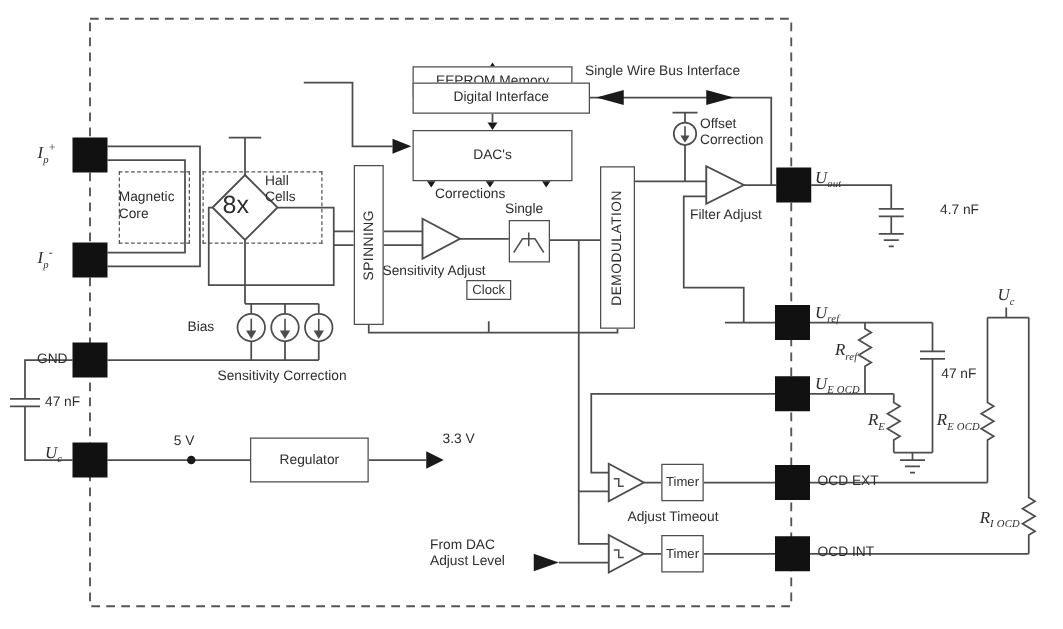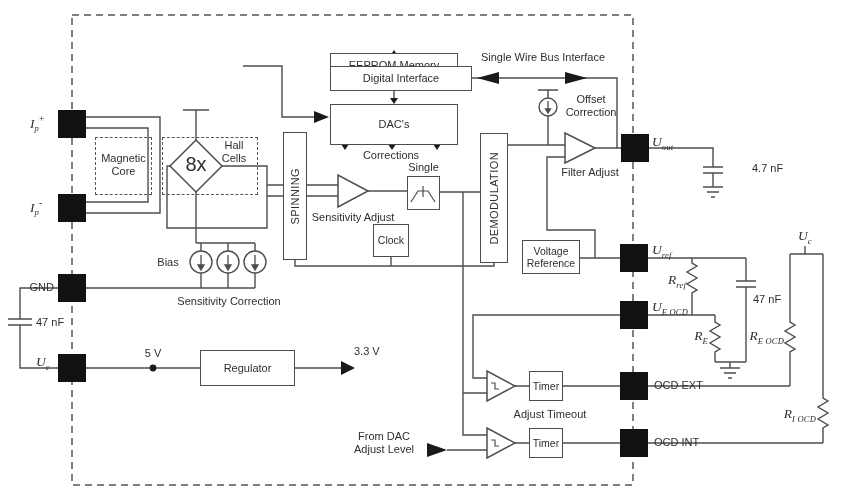--- a/index.html
+++ b/index.html
@@ -7,21 +7,21 @@
          font-family:"Liberation Sans",sans-serif;color:#2e2e2e;}
   #wires{position:absolute;left:0;top:0;}
   .box{position:absolute;border:1.5px solid #4d4d4d;background:#fff;
        display:flex;align-items:center;justify-content:center;text-align:center;
        font-size:11px;line-height:1.15;box-sizing:border-box;white-space:pre-line;}
   .vbox{position:absolute;border:1.5px solid #4d4d4d;background:#fff;box-sizing:border-box;
         display:flex;align-items:center;justify-content:center;}
   .vtext{writing-mode:vertical-rl;transform:rotate(180deg);font-size:11px;letter-spacing:0.4px;}
   .dashedbox{position:absolute;border:1.4px dashed #555;box-sizing:border-box;}
   .lbl{position:absolute;font-size:11px;line-height:1.17;white-space:pre-line;}
-  .c{text-align:center;}
+  .c{}
   .r{text-align:right;}
   .sig{position:absolute;font-family:"Liberation Serif",serif;font-style:italic;
        font-size:13.5px;white-space:nowrap;}
   .sig sub{font-size:8.5px;letter-spacing:0.2px;}
   .sig sup{font-size:9.5px;font-style:normal;}
   .big{font-size:20px;}
 </style>
 </head>
 <body>
 
@@ -147,23 +147,21 @@
   </g>
 </svg>
 
 <div class="dashedbox" style="left:95px;top:137px;width:57px;height:58px;"></div>
 <div class="dashedbox" style="left:162px;top:137px;width:96px;height:58px;"></div>
 
 <div class="box" style="left:330px;top:25px;width:128px;height:25px;margin-top:28px;"><span>EEPROM Memory</span></div>
 <div class="box" style="left:330px;top:66px;width:142px;height:25px;"><span>Digital Interface</span></div>
 <div class="box" style="left:330px;top:104px;width:128px;height:41px;"><span>DAC's</span></div>
 <div class="box" style="left:200px;top:350px;width:95px;height:36px;"><span>Regulator</span></div>
-<div class="box" style="left:373px;top:224px;width:36px;height:33px;font-size:10.5px;"><span>Clock</span></div>
-<div class="box" style="left:522px;top:240px;width:58px;height:34px;font-size:10.5px;"><span>Voltage
-Reference</span></div>
+<div class="box" style="left:373px;top:224px;width:36px;height:16px;font-size:10.5px;"><span>Clock</span></div>
 <div class="box" style="left:529px;top:371px;width:34px;height:30px;font-size:10.5px;"><span>Timer</span></div>
 <div class="box" style="left:529px;top:428px;width:34px;height:30px;font-size:10.5px;"><span>Timer</span></div>
 
 <div class="box" style="left:407px;top:176px;width:33px;height:34px;background:transparent;"></div>
 
 <div class="vbox" style="left:283px;top:132px;width:24px;height:128px;">
   <span class="vtext">SPINNING</span>
     </div>
 <div class="vbox" style="left:480px;top:133px;width:28px;height:130px;">
   <span class="vtext">DEMODULATION</span>

